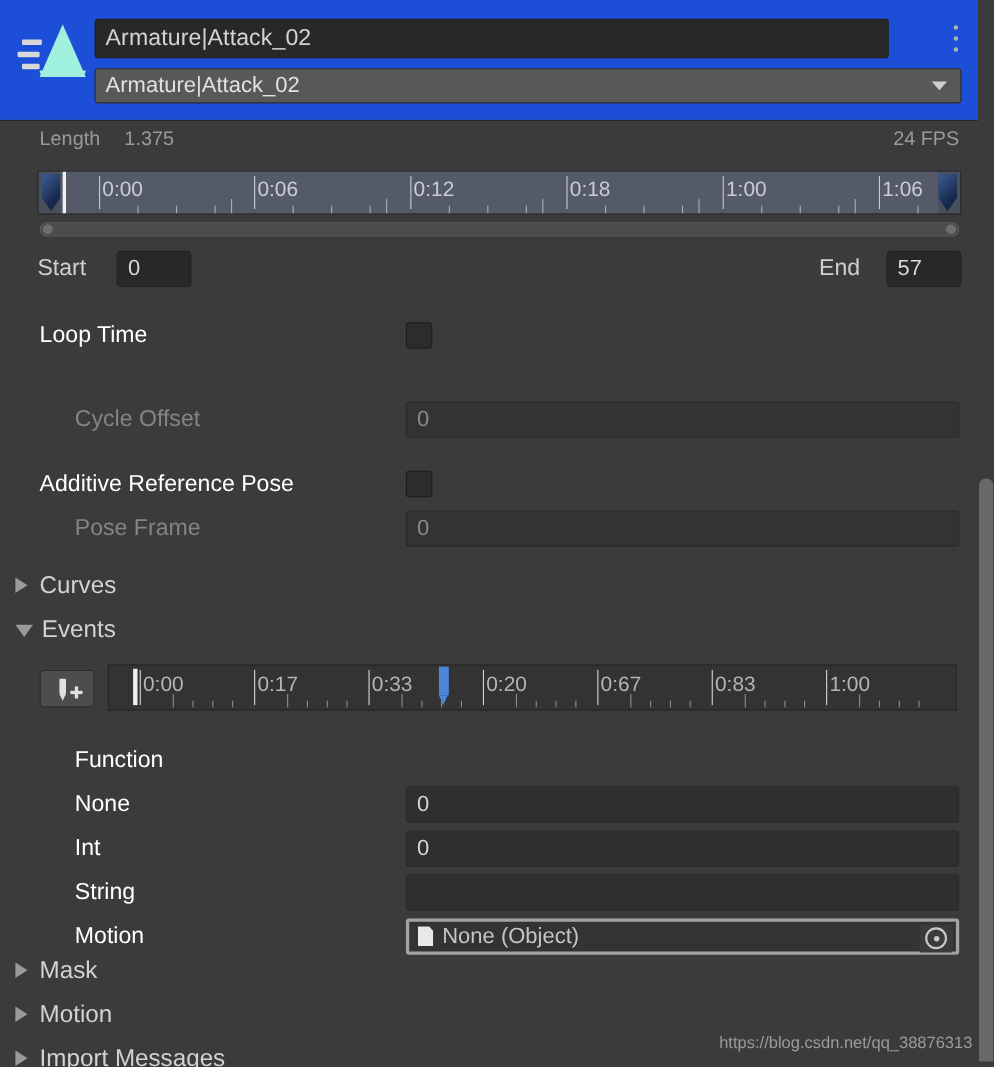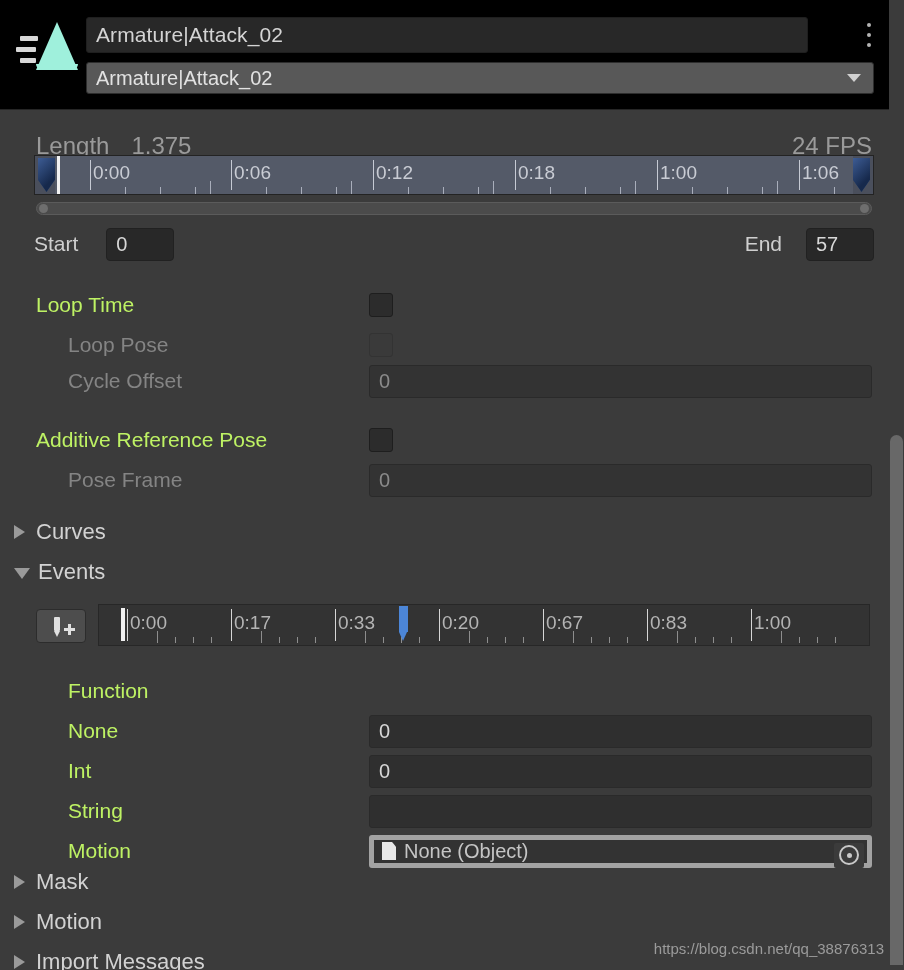--- a/index.html
+++ b/index.html
@@ -14,21 +14,21 @@
     font-family: "Liberation Sans", sans-serif;
     color: #c8c8c8;
     position: relative;
     -webkit-font-smoothing: antialiased;
   }
 
   
   .header {
     position: relative;
     height: 110px;
-    background: #000000;
+    background: #1d4ed8;
     border-bottom: 1px solid #262626;
     box-sizing: border-box;
   }
   .asset-icon {
     position: absolute;
     left: 14px;
     top: 18px;
     width: 62px;
     height: 58px;
   }
@@ -144,25 +144,25 @@
   .body {
     position: relative;
     background: #3b3b3b;
     height: 859px;
   }
 
   .lenrow {
     position: absolute;
     left: 36px;
     right: 32px;
-    top: 22px;
+    top: 2px;
     height: 28px;
     display: flex;
     align-items: center;
-    font-size: 24px;
+    font-size: 18px;
     color: #9a9a9a;
   }
   .len-label { margin-right: 22px; }
   .len-val { color: #9a9a9a; }
   .fps { margin-left: auto; color: #9a9a9a; }
 
   
   .ruler {
     position: absolute;
     left: 34px;
@@ -274,21 +274,21 @@
   
   .prop {
     position: absolute;
     left: 36px;
     right: 32px;
     height: 30px;
     display: flex;
     align-items: center;
     font-size: 21px;
   }
-  .plabel { color: #bef264; }
+  .plabel { color: #ffffff; }
   .plabel.dim { color: #848484; }
   .plabel.indent { margin-left: 32px; }
   .checkbox {
     position: absolute;
     left: 333px;
     width: 24px;
     height: 24px;
     background: #2c2c2c;
     border: 1px solid #1e1e1e;
     border-radius: 3px;
@@ -429,21 +429,21 @@
     border-top: 9px solid #4c86d8;
   }
 
   
   .obj-field {
     position: absolute;
     left: 333px;
     right: 0;
     height: 33px;
     background: #333333;
-    border: 5px solid #a3a3a3;
+    border: 3px solid #a3a3a3;
     border-radius: 3px;
     box-sizing: border-box;
     display: flex;
     align-items: center;
     padding-left: 8px;
     font-size: 20px;
     color: #c5c5c5;
   }
   .doc-icon {
     width: 14px;
@@ -599,24 +599,20 @@
     <div class="num-field">
       <span>57</span>
     </div>
   </div>
 
   <div class="prop" style="top:180px">
     <span class="plabel">Loop Time</span>
     <span class="checkbox"></span>
   </div>
 
-  <div class="prop" style="top:220px">
-    <span class="plabel dim indent">Loop Pose</span>
-    <span class="checkbox dim"></span>
-  </div>
 
   <div class="prop" style="top:256px">
     <span class="plabel dim indent">Cycle Offset</span>
     <span class="text-field">
       <span>0</span>
     </span>
   </div>
 
   <div class="prop" style="top:315px">
     <span class="plabel">Additive Reference Pose</span>

